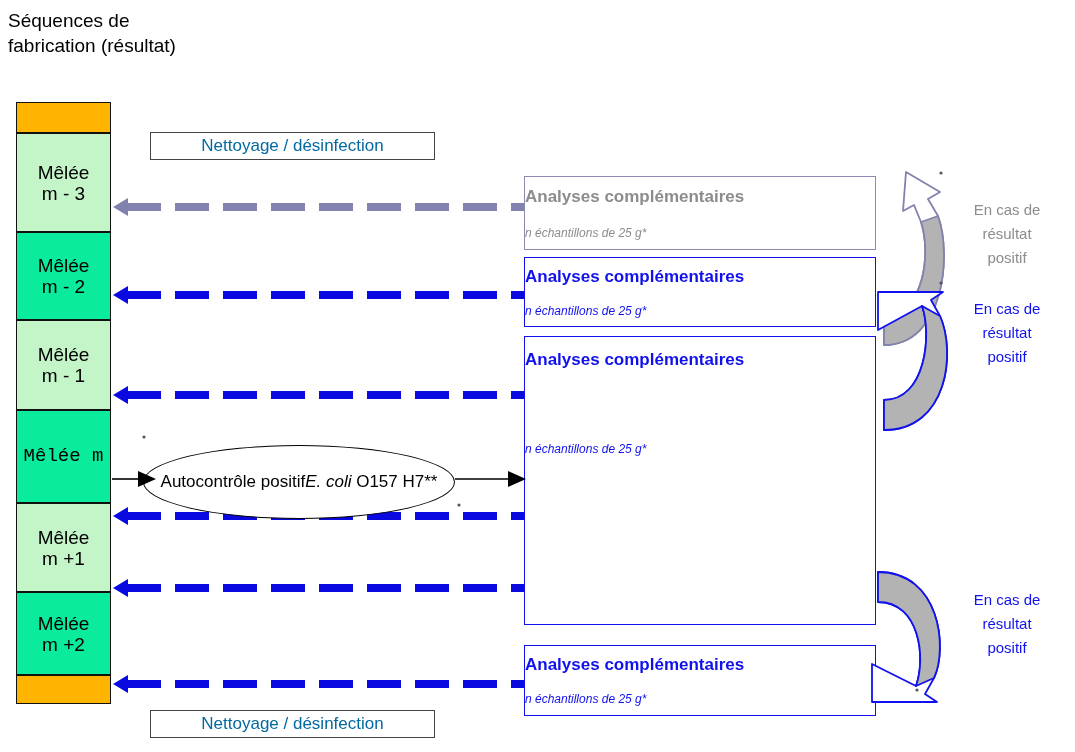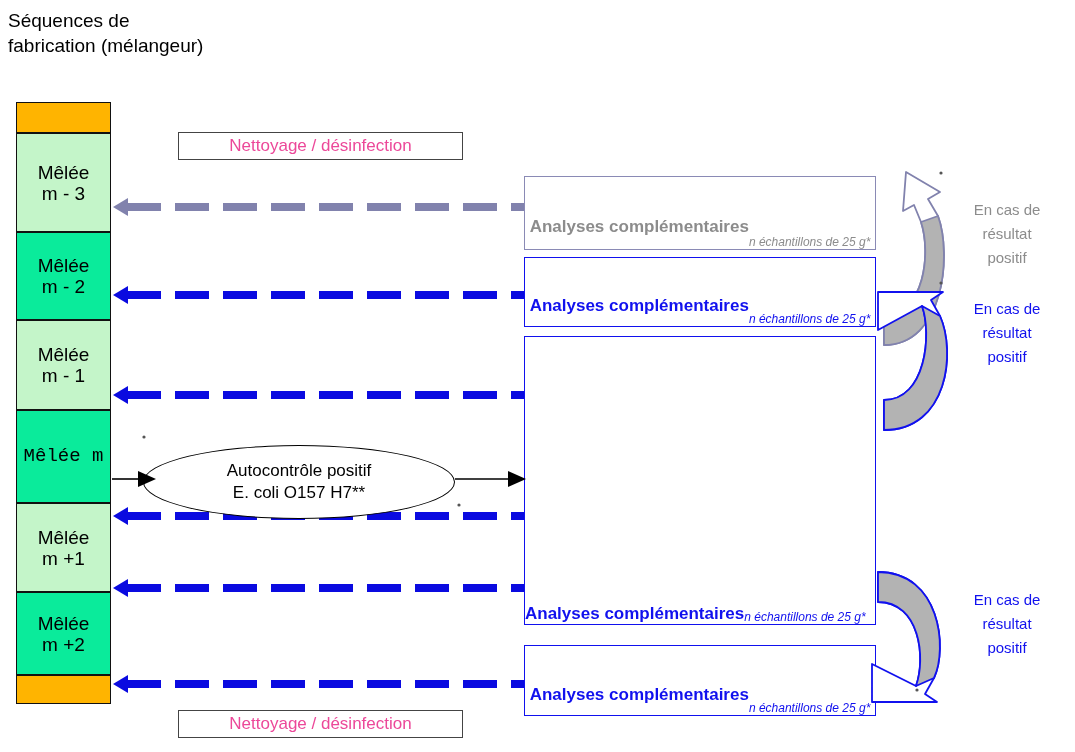--- a/index.html
+++ b/index.html
@@ -28,30 +28,31 @@
     white-space:pre-line;
   }
   .seg.cleaning{background:#ffb400;}
   .seg.light{background:#c4f5c9;}
   .seg.dark{background:#0aeb9b;}
 
   
   .nett{
     border:1.5px solid #444;background:#fff;box-sizing:border-box;
     display:flex;align-items:center;justify-content:center;
-    font-size:17px;color:#ec4899;margin-left:28px;
+    font-size:17px;color:#0369a1;
   }
   #nett-top{left:150px;top:132px;width:285px;height:28px;}
   #nett-bottom{left:150px;top:710px;width:285px;height:28px;}
 
   
   .analysis{
     box-sizing:border-box;background:#fff;
-    display:flex;flex-direction:row;align-items:flex-end;
+    display:flex;flex-direction:column;align-items:flex-start;
     text-align:center;
+    gap:7px;
   }
   .analysis .a-title{font-weight:bold;font-size:17px;}
   .analysis .a-sub{font-size:12px;font-style:italic;}
 
   #box-gray{
     left:524px;top:176px;width:352px;height:74px;
     border:1.6px solid #8a8ab5;justify-content:center;
   }
   #box-gray .a-title,#box-gray .a-sub{color:#8c8c8c;}
   #box-gray .a-title{margin-bottom:12px;}
@@ -93,41 +94,41 @@
   }
   .blue-arrow .head{border-right:15px solid #0a0ae0;}
   .blue-arrow .line{
     background:repeating-linear-gradient(to right,#0a0ae0 0 34px,transparent 34px 48px);
   }
 
   
   #ellipse{
     left:143px;top:445px;width:310px;height:72px;
     border:1.6px solid #000;border-radius:50%;background:#fff;
-    display:flex;flex-direction:column;align-items:center;justify-content:center;
+    display:flex;align-items:center;justify-content:center;
     font-size:17px;line-height:22px;color:#000;
   }
-  #ellipse .it{text-align:right;}
+  #ellipse .it{font-style:italic;text-align:right;}
 
   
   .caption{
     text-align:center;font-size:15px;line-height:24px;white-space:pre-line;
   }
   #cap-gray{left:948px;top:198px;width:118px;color:#8c8c8c;}
   #cap-blue1{left:948px;top:297px;width:118px;color:#1111ee;}
   #cap-blue2{left:948px;top:588px;width:118px;color:#1111ee;}
 
   
   #overlay{left:0;top:0;width:1075px;height:752px;pointer-events:none;}
 </style>
 </head>
 <body>
 
 <div class="abs" id="title">Séquences de
-fabrication (mélangeur)</div>
+fabrication (résultat)</div>
 
 <div class="abs" id="seq-column">
   <div class="seg cleaning" style="top:0px;height:31px;"></div>
   <div class="seg light" style="top:31px;height:99px;">Mêlée
 m - 3</div>
   <div class="seg dark" style="top:130px;height:88px;">Mêlée
 m - 2</div>
   <div class="seg light" style="top:218px;height:90px;">Mêlée
 m - 1</div>
   <div class="seg dark" style="top:308px;height:93px;font-family:Liberation Mono, monospace;">Mêlée m</div>

